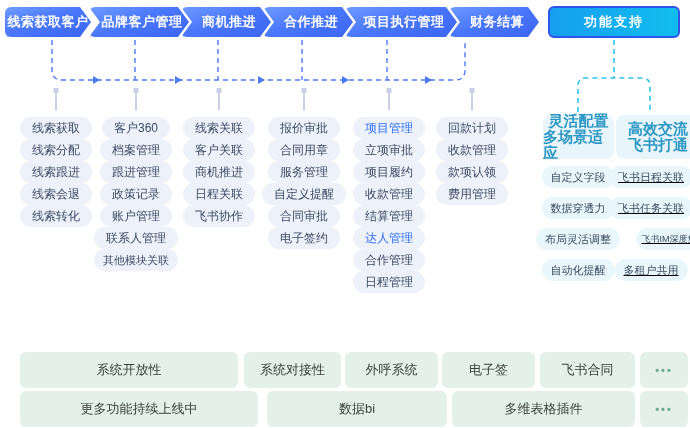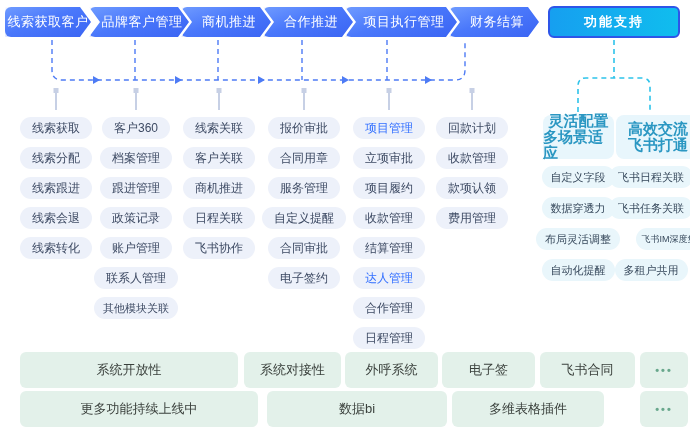--- a/index.html
+++ b/index.html
@@ -1,35 +1,35 @@
 <!DOCTYPE html>
 <html><head>
 <meta charset="utf-8">
 <style>
   html,body{margin:0;padding:0;background:#fff;}
   body{font-family:"Liberation Sans","DejaVu Sans",sans-serif;}
   #stage{position:relative;width:690px;height:428px;background:#ffffff;overflow:hidden;}
 
   
   .flow-btn{position:absolute;top:7px;height:30px;display:flex;align-items:center;justify-content:center;
-    color:#fff;font-size:13px;font-weight:400;letter-spacing:.5px;white-space:nowrap;
+    color:#fff;font-size:13px;font-weight:700;letter-spacing:.5px;white-space:nowrap;
     background:linear-gradient(160deg,#6f9bff 0%,#4a78fb 45%,#3a64f3 100%);
     border-radius:6px;box-shadow:0 2px 5px rgba(58,100,243,.35);}
   .flow-btn.first{clip-path:polygon(0 0,calc(100% - 11px) 0,100% 50%,calc(100% - 11px) 100%,0 100%);}
   .flow-btn.mid{clip-path:polygon(0 0,calc(100% - 11px) 0,100% 50%,calc(100% - 11px) 100%,0 100%,11px 50%);padding-left:6px;}
 
   .support-btn{position:absolute;top:6px;left:548px;width:132px;height:32px;display:flex;align-items:center;justify-content:center;
     color:#fff;font-size:13px;font-weight:700;letter-spacing:2px;
     background:linear-gradient(90deg,#169ff0,#10bdee);border:2px solid #2e55e8;border-radius:6px;box-sizing:border-box;}
 
   
   #wires{position:absolute;left:0;top:0;pointer-events:none;}
 
   
-  .col{position:absolute;display:flex;flex-direction:column;align-items:center;gap:8px;width:96px;}
+  .col{position:absolute;display:flex;flex-direction:column;align-items:center;width:96px;}
   .pill{height:22px;line-height:22px;padding:0 12px;border-radius:12px;background:#edf1fa;
     color:#3d4a63;font-size:12px;white-space:nowrap;text-align:center;}
   .pill.accent{color:#3370ff;}
   .pill.small{font-size:11px;padding:0 9px;}
 
   
   .sup-head{position:absolute;top:115px;height:44px;border-radius:8px;background:#e8f6fc;
     color:#2b97c2;font-size:15px;font-weight:700;display:flex;flex-direction:column;align-items:center;justify-content:center;line-height:16px;}
   .sup-col{position:absolute;top:166px;display:flex;flex-direction:column;align-items:center;gap:9px;}
   .sup-pill{height:22px;line-height:22px;padding:0 9px;border-radius:12px;background:#e9f6fb;
@@ -167,21 +167,21 @@
     <span>高效交流</span>
     <span>飞书打通</span>
   </div>
 
   <div class="sup-col" style="left:536px;width:84px;">
     <div class="sup-pill">自定义字段</div>
     <div class="sup-pill">数据穿透力</div>
     <div class="sup-pill">布局灵活调整</div>
     <div class="sup-pill">自动化提醒</div>
   </div>
-  <div class="sup-col" style="left:612px;width:78px;">
+  <div class="sup-col" style="left:612px;width:78px;text-decoration:underline;">
     <div class="sup-pill">飞书日程关联</div>
     <div class="sup-pill">飞书任务关联</div>
     <div class="sup-pill tiny">飞书IM深度集成</div>
     <div class="sup-pill">多租户共用</div>
   </div>
 
   <div class="cap" style="left:20px;top:352px;width:218px;text-align:right;">
       <span>系统开放性</span>
     </div>
   <div class="cap" style="left:244px;top:352px;width:97px;">
@@ -199,20 +199,20 @@
   <div class="cap dots" style="left:640px;top:352px;width:48px;">
       <span>•••</span>
     </div>
 
   <div class="cap" style="left:20px;top:391px;width:238px;">
       <span>更多功能持续上线中</span>
     </div>
   <div class="cap" style="left:267px;top:391px;width:180px;">
       <span>数据bi</span>
     </div>
-  <div class="cap" style="left:452px;top:391px;width:152px;">
+  <div class="cap" style="left:452px;top:391px;width:183px;">
       <span>多维表格插件</span>
     </div>
   <div class="cap dots" style="left:640px;top:391px;width:48px;">
       <span>•••</span>
     </div>
 
 </div>
 
 </body></html>

